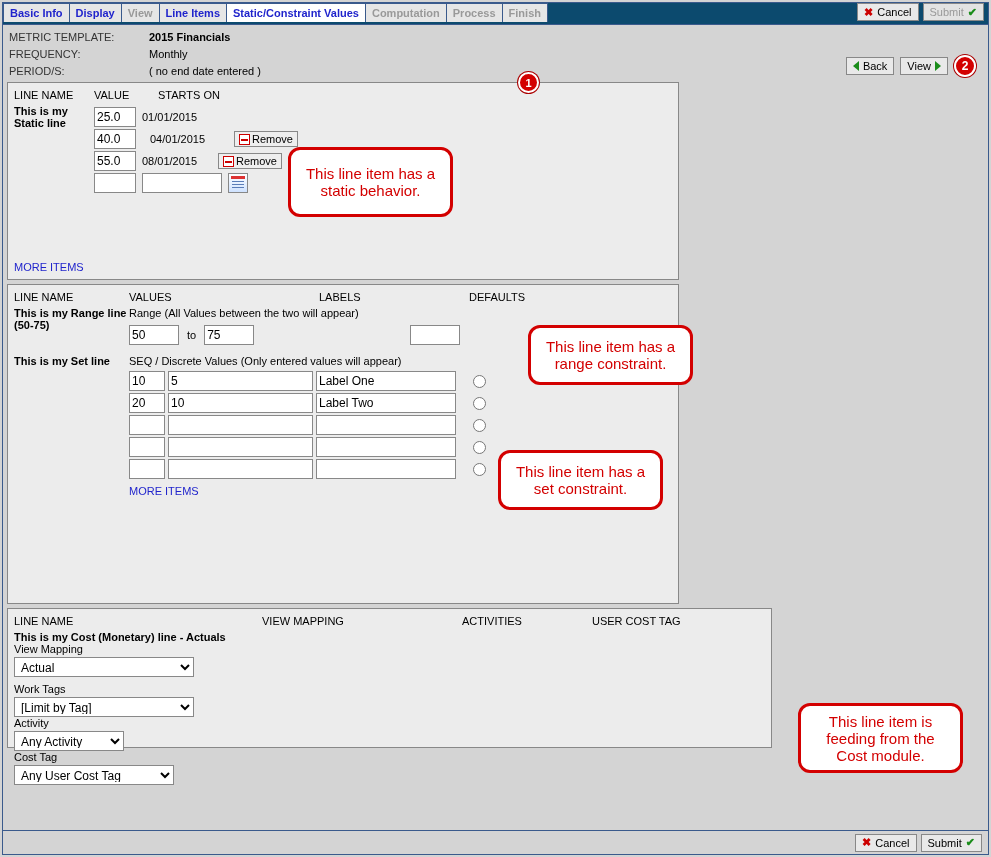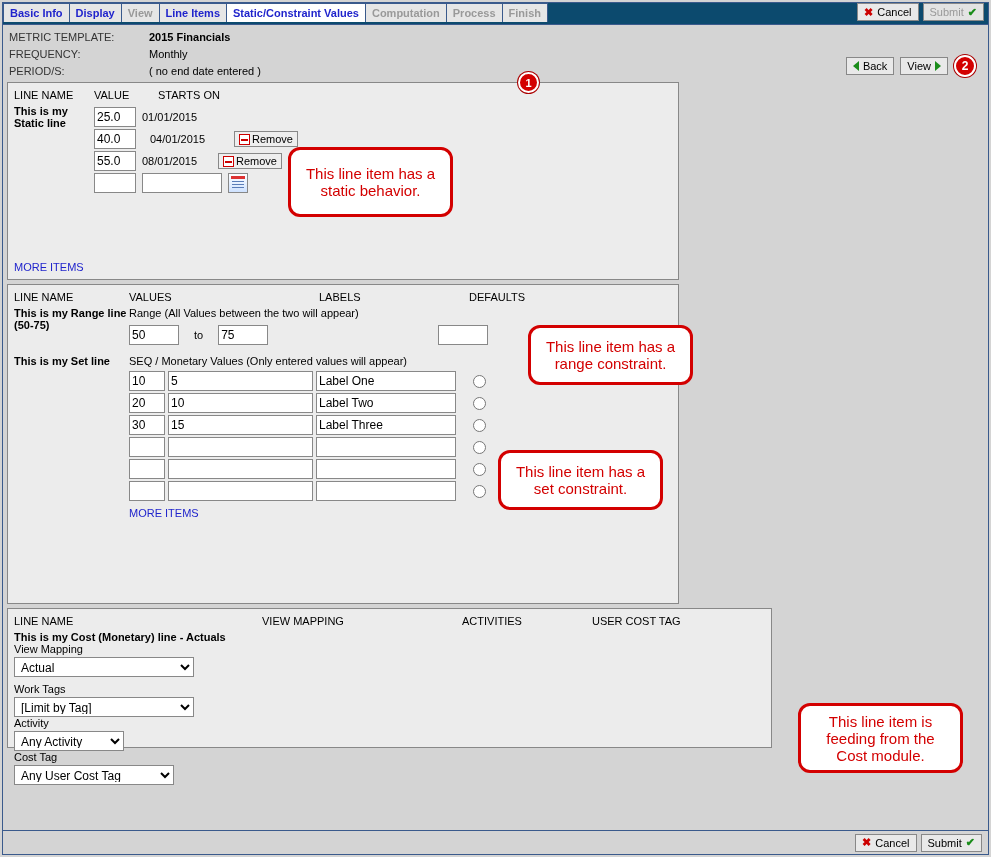--- a/index.html
+++ b/index.html
@@ -150,50 +150,44 @@
   <div class="col-headers">
     <span style="width:115px">LINE NAME</span>
     <span style="width:190px">VALUES</span>
     <span style="width:150px">LABELS</span>
     <span>DEFAULTS</span>
   </div>
   <div style="display:flex; align-items:flex-start; margin-bottom:10px;">
     <div class="line-name" style="width:115px">This is my Range line (50-75)</div>
     <div>
       <div style="margin-bottom:6px;">Range (All Values between the two will appear)</div>
-      <div style="display:flex; align-items:center; gap:15px;">
+      <div style="display:flex; align-items:center; gap:8px;">
         <input class="input-box" style="width: 50px;" value="50">
         <span>to</span>
         <input class="input-box" style="width: 50px;" value="75">
         <span style="width:140px;"></span>
         <input class="input-box" style="width: 50px;" value="">
       </div>
     </div>
   </div>
   <div style="display:flex; align-items:flex-start;">
     <div class="line-name" style="width:115px">This is my Set line</div>
     <div>
-      <div style="margin-bottom:4px;">SEQ / Monetary Values (Only entered values will appear)</div>
+      <div style="margin-bottom:4px;">SEQ / Discrete Values (Only entered values will appear)</div>
       <div id="set-rows">
             <div class="line-row" style="gap: 3px;">
               <input class="input-box" value="10" style="width: 36px;">
               <input class="input-box" value="5" style="width: 145px;">
               <input class="input-box" value="Label One" style="width: 140px;">
               <input type="radio" name="setdef" class="radio" style="margin-left: 14px;">
             </div>
             <div class="line-row" style="gap: 3px;">
               <input class="input-box" value="20" style="width: 36px;">
               <input class="input-box" value="10" style="width: 145px;">
               <input class="input-box" value="Label Two" style="width: 140px;">
-              <input type="radio" name="setdef" class="radio" style="margin-left: 14px;">
-            </div>
-            <div class="line-row" style="gap: 3px;">
-              <input class="input-box" value="30" style="width: 36px;">
-              <input class="input-box" value="15" style="width: 145px;">
-              <input class="input-box" value="Label Three" style="width: 140px;">
               <input type="radio" name="setdef" class="radio" style="margin-left: 14px;">
             </div>
             <div class="line-row" style="gap: 3px;">
               <input class="input-box" style="width: 36px;">
               <input class="input-box" style="width: 145px;">
               <input class="input-box" style="width: 140px;">
               <input type="radio" name="setdef" class="radio" style="margin-left: 14px;">
             </div>
             <div class="line-row" style="gap: 3px;">
               <input class="input-box" style="width: 36px;">

